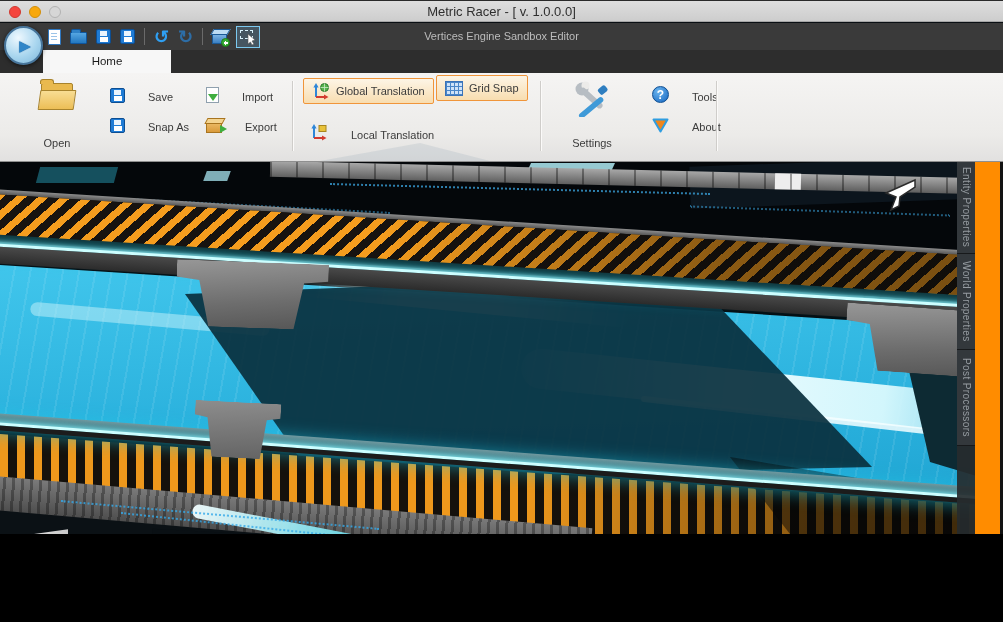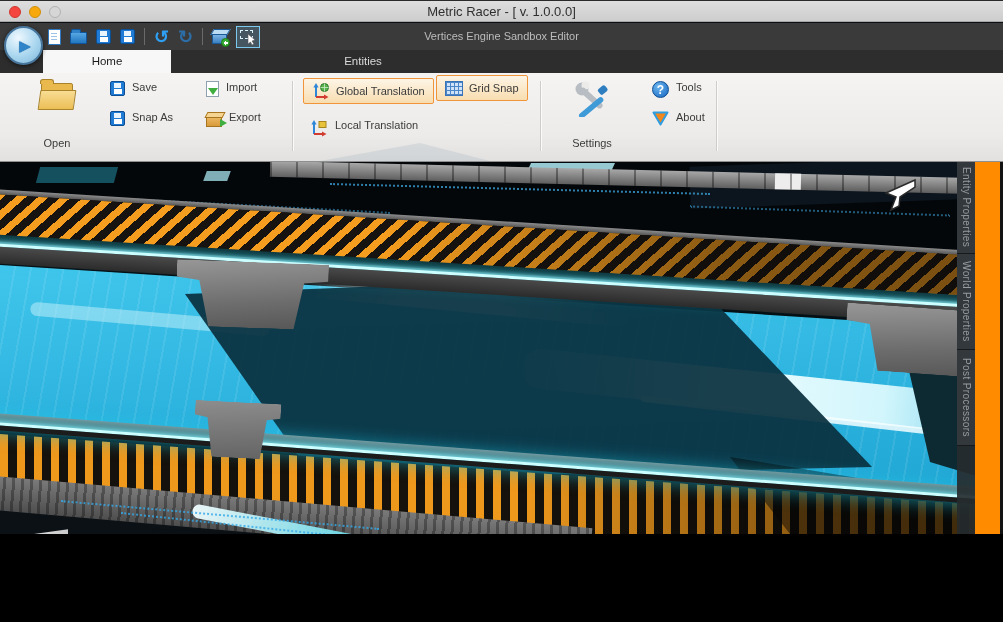--- a/index.html
+++ b/index.html
@@ -58,21 +58,21 @@
   
   .ribbon { position:absolute; left:0; top:73px; width:100%; height:89px;
     background:linear-gradient(#f5f4f3, #ecebe9 70%, #e2e1e0); border-bottom:1px solid #8f8f8f; }
   .ribbon::after { content:""; position:absolute; left:320px; bottom:0; width:0; height:0;
     border-left:100px solid transparent; border-right:70px solid transparent;
     border-bottom:18px solid rgba(150,170,180,.22); }
   .rsep { position:absolute; top:8px; width:1px; height:70px; background:#cfcdca; box-shadow:1px 0 0 #fbfaf9; }
   .rlabel { font-size:11px; color:#3b3b3b; white-space:nowrap; }
   .bigbtn { position:absolute; display:flex; flex-direction:column; align-items:center;
     justify-content:space-between; padding:4px 2px 6px; }
-  .rrow { position:absolute; display:flex; align-items:flex-start; gap:7px; height:22px; }
+  .rrow { position:absolute; display:flex; align-items:flex-end; gap:23px; height:22px; }
   .hibtn { position:absolute; display:flex; align-items:center; gap:6px; height:26px;
     padding:0 8px; border:1px solid #f0953a; border-radius:2px;
     background:linear-gradient(#fdf5e6, #f8ddb0); }
 
   .i-folder-big { width:38px; height:30px; position:relative; }
   .i-folder-big::before { content:""; position:absolute; inset:2px 3px 1px 3px; background:#e9b94e;
     border:1px solid #a8832c; border-radius:2px; }
   .i-folder-big b { position:absolute; left:2px; top:-2px; width:14px; height:5px; background:#e9b94e;
     border:1px solid #a8832c; border-bottom:none; border-radius:3px 3px 0 0; }
   .i-folder-big::after { content:""; position:absolute; left:1px; right:1px; bottom:1px; height:18px;
@@ -239,21 +239,20 @@
           </svg>
       </span>
     </div>
   </div>
   <div class="play">
       <span>▶</span>
     </div>
 
   <div class="tabrow">
     <div class="rtab active" style="left:43px">Home</div>
-    <div class="rtab" style="left:299px">Entities</div>
   </div>
 
   <div class="ribbon">
     <div class="bigbtn" style="left:26px; top:4px; width:62px; height:78px;">
       <span class="i-folder-big">
           <b></b>
         </span>
       <span class="rlabel">Open</span>
     </div>
 

